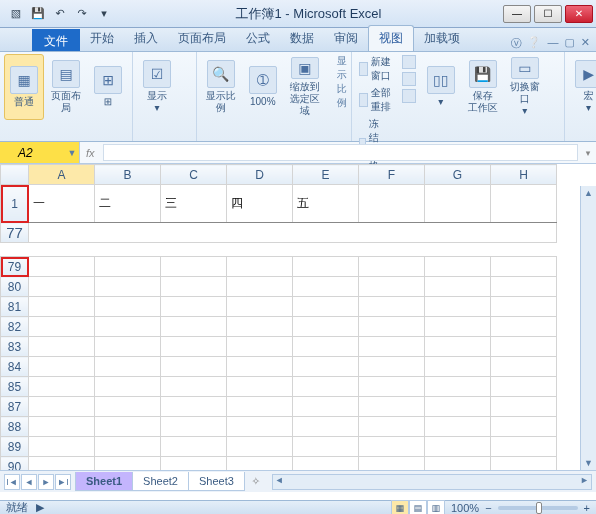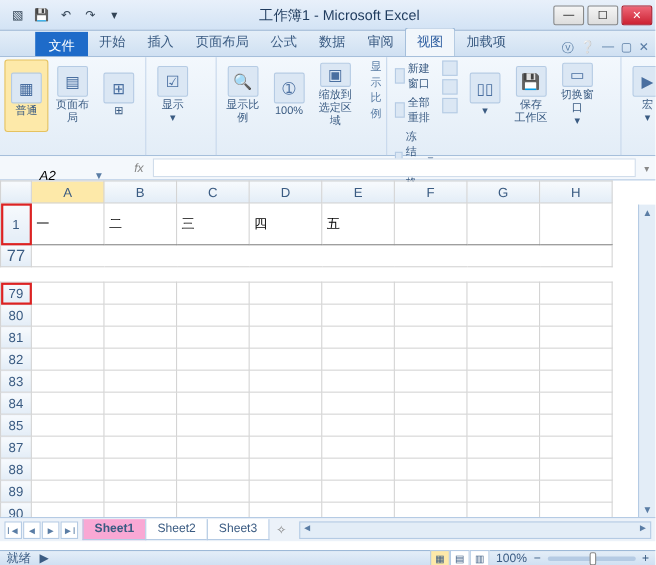--- a/index.html
+++ b/index.html
@@ -30,21 +30,21 @@
 .ribbon-btn.sel { background: #fde9a9; border-color: #e5c260; }
 .ribbon-icon { width: 28px; height: 28px; background: #dbe7f4; border: 1px solid #b5cbe4; border-radius: 2px; margin-bottom: 2px; display:flex;align-items:center;justify-content:center;font-size:14px;color:#4a6fa0; }
 .ribbon-sub { font-size: 10px; line-height: 12px; }
 .ribbon-group-label { text-align: center; font-size: 10px; color: #5a7da5; padding-bottom: 2px;}
 .win-stack { display: flex; flex-direction: column; gap: 1px; font-size: 10px; }
 .win-stack-item { display: flex; align-items: center; gap: 3px; padding: 1px 3px;}
 .mini-icon { width: 14px; height: 14px; background: #dbe7f4; border: 1px solid #b5cbe4; display:inline-block; }
 
 
 .nbar { height: 22px; border-bottom: 1px solid #b5cbe4; display: flex; font-size: 12px; align-items: stretch; background: #f4f8fc; }
-.name-box { width: 80px; border-right: 1px solid #b5cbe4; display: flex; align-items: center; background: #86efac; margin: 18px; }
+.name-box { width: 80px; border-right: 1px solid #b5cbe4; display: flex; align-items: center; background: #fde047; margin: 0; }
 .name-box span { flex: 1; padding-left: 18px; font-style: italic; }
 .name-dd { width: 14px; text-align: center; color: #5a7da5; font-size: 9px; }
 .fx-btns { display: flex; align-items: center; padding: 0 6px; gap: 6px; color: #888; font-size: 11px; }
 .fx-label { font-style: italic; color: #888; }
 .formula-input { flex: 1; background: #fff; border: 1px solid #d0ddeb; margin: 2px; }
 .f-expand { width: 16px; display:flex;align-items:center;justify-content:center;color:#888;font-size:9px; }
 
 
 .grid-wrap { position: relative; }
 .grid { border-collapse: collapse; table-layout: fixed; }
@@ -58,21 +58,21 @@
 .col-A{width:66px}.col-O{width:66px}
 .row-tall { height: 38px; }
 .split-line { border-bottom: 1px solid #888 !important; }
 
 
 .sheet-bar { position: absolute; bottom: 22px; left: 0; right: 0; height: 22px; background: #ecf2f9; border-top: 1px solid #b5cbe4; display: flex; align-items: center; font-size: 11px; }
 .sheet-nav { display: flex; gap: 1px; padding: 0 4px; }
 .sheet-nav-btn { width: 16px; height: 16px; border: 1px solid #b5cbe4; background: #fff; display:flex;align-items:center;justify-content:center;font-size:9px;color:#5a7da5; }
 .sheet-tabs { display: flex; }
 .sheet-tab { padding: 3px 10px; background: #fff; border: 1px solid #b5cbe4; border-top: none; margin-right: -1px; color: #3a5b82; }
-.sheet-tab.active { background: #f9a8d4; font-weight: bold; }
+.sheet-tab.active { background: #c4b5fd; font-weight: bold; }
 .sheet-new { width: 24px; display:flex;align-items:center;justify-content:center;color:#888; }
 .hscroll { flex: 1; margin: 0 4px; height: 16px; background: #e3edf7; border: 1px solid #b5cbe4; position: relative; }
 .hscroll::before{content:"◄";position:absolute;left:2px;top:0;font-size:9px;color:#5a7da5}
 .hscroll::after{content:"►";position:absolute;right:2px;top:0;font-size:9px;color:#5a7da5}
 
 
 .statusbar { position: absolute; bottom: 0; left: 0; right: 0; height: 14px; background: linear-gradient(#e4eef8,#cfe0f2); border-top: 1px solid #9db9d7; display: flex; align-items: center; font-size: 11px; color: #3a5b82; padding: 0 6px; gap: 8px; }
 .status-right { margin-left: auto; display: flex; align-items: center; gap: 6px; }
 .view-btns { display: flex; }
 .view-btn { width: 18px; height: 16px; border: 1px solid #b5cbe4; background: #fff; display:flex;align-items:center;justify-content:center;font-size:9px; }

